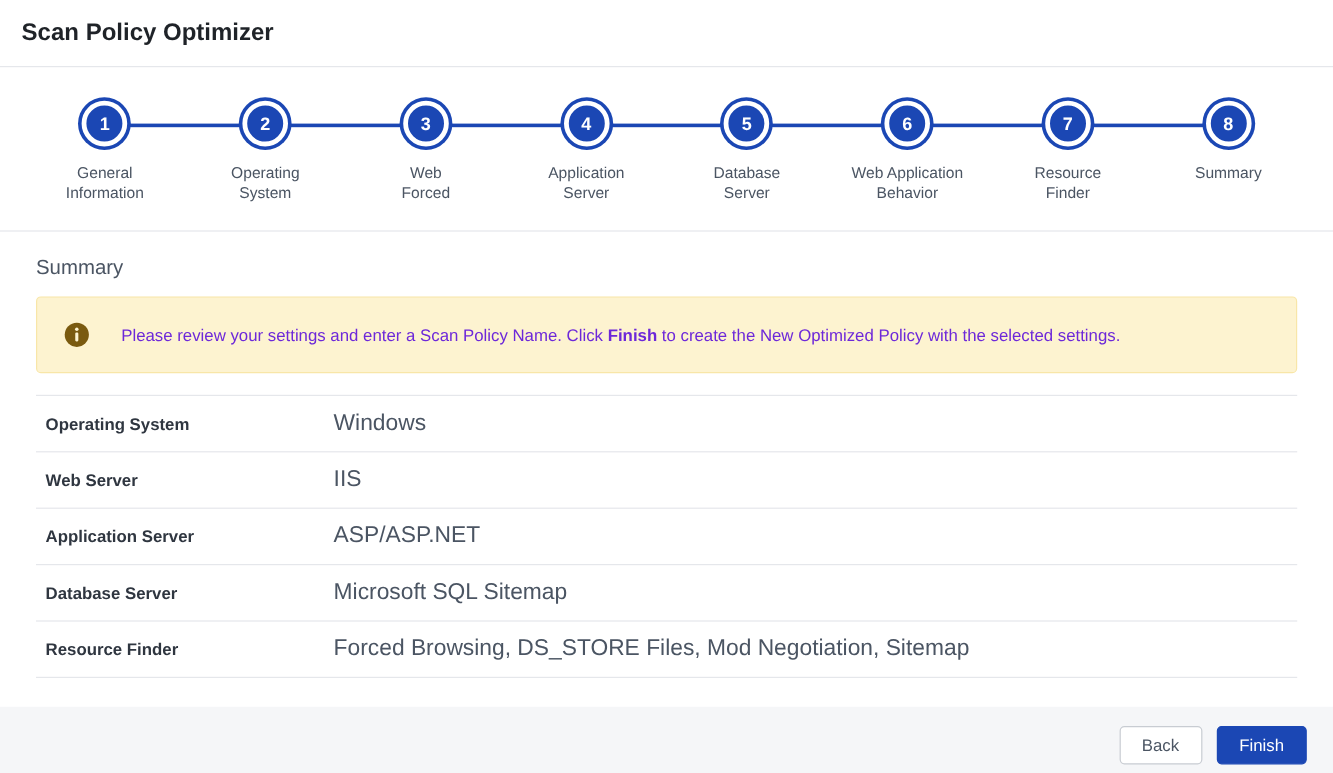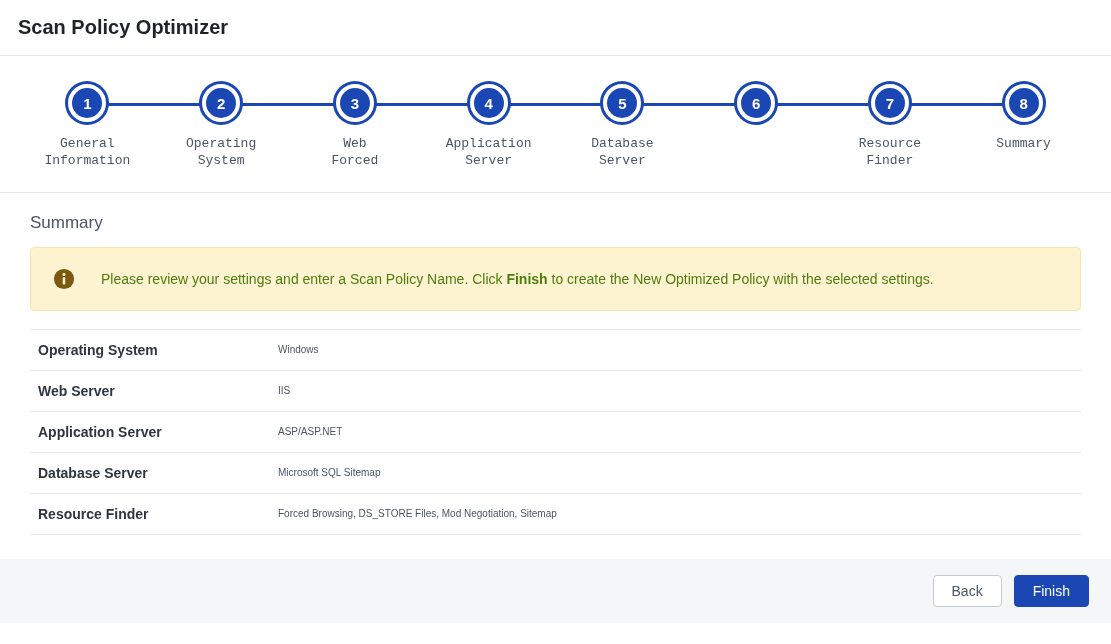--- a/index.html
+++ b/index.html
@@ -53,21 +53,20 @@
     z-index: 2;
   }
   .step-label {
     margin-top: 14px;
     text-align: center;
     color: #4b5563;
     font-size: 13px;
     line-height: 1.3;
     max-width: 110px;
     white-space: pre-line;
-    font-family: Liberation Mono, monospace;
   }
   .step-connector {
     position: absolute;
     top: 19px;
     left: 50%;
     right: -50%;
     height: 3px;
     background: #1b47b4;
     z-index: 1;
   }
@@ -82,21 +81,21 @@
     margin: 0 0 14px;
     font-weight: 400;
   }
   .info-banner {
     background: #fdf3d0;
     border: 1px solid #f8e6a8;
     border-radius: 4px;
     padding: 20px 22px;
     display: flex;
     align-items: center;
-    color: #4d7c0f;
+    color: #6d28d9;
     font-size: 14px;
     margin-bottom: 18px;
   }
   .info-icon {
     width: 22px;
     height: 22px;
     flex-shrink: 0;
     margin-right: 26px;
   }
   .info-text b { font-weight: 700; }
@@ -116,21 +115,21 @@
     vertical-align: middle;
   }
   .summary-label {
     width: 240px;
     font-weight: 700;
     color: #2f3640;
     font-size: 14px;
   }
   .summary-value {
     color: #4b5563;
-    font-size: 10px;
+    font-size: 19px;
   }
   .policy-input {
     width: 100%;
     max-width: 800px;
     padding: 8px 12px;
     border: 1px solid #cfd4db;
     border-radius: 4px;
     font-size: 14px;
     color: #3b4252;
     font-family: inherit;
@@ -193,20 +192,22 @@
         <div class="step-connector"></div>
       </div>
       <div class="step">
         <div class="step-circle">5</div>
         <div class="step-label">Database
 Server</div>
         <div class="step-connector"></div>
       </div>
       <div class="step">
         <div class="step-circle">6</div>
+        <div class="step-label">Web Application
+Behavior</div>
         <div class="step-connector"></div>
       </div>
       <div class="step">
         <div class="step-circle">7</div>
         <div class="step-label">Resource
 Finder</div>
         <div class="step-connector"></div>
       </div>
       <div class="step">
         <div class="step-circle">8</div>

